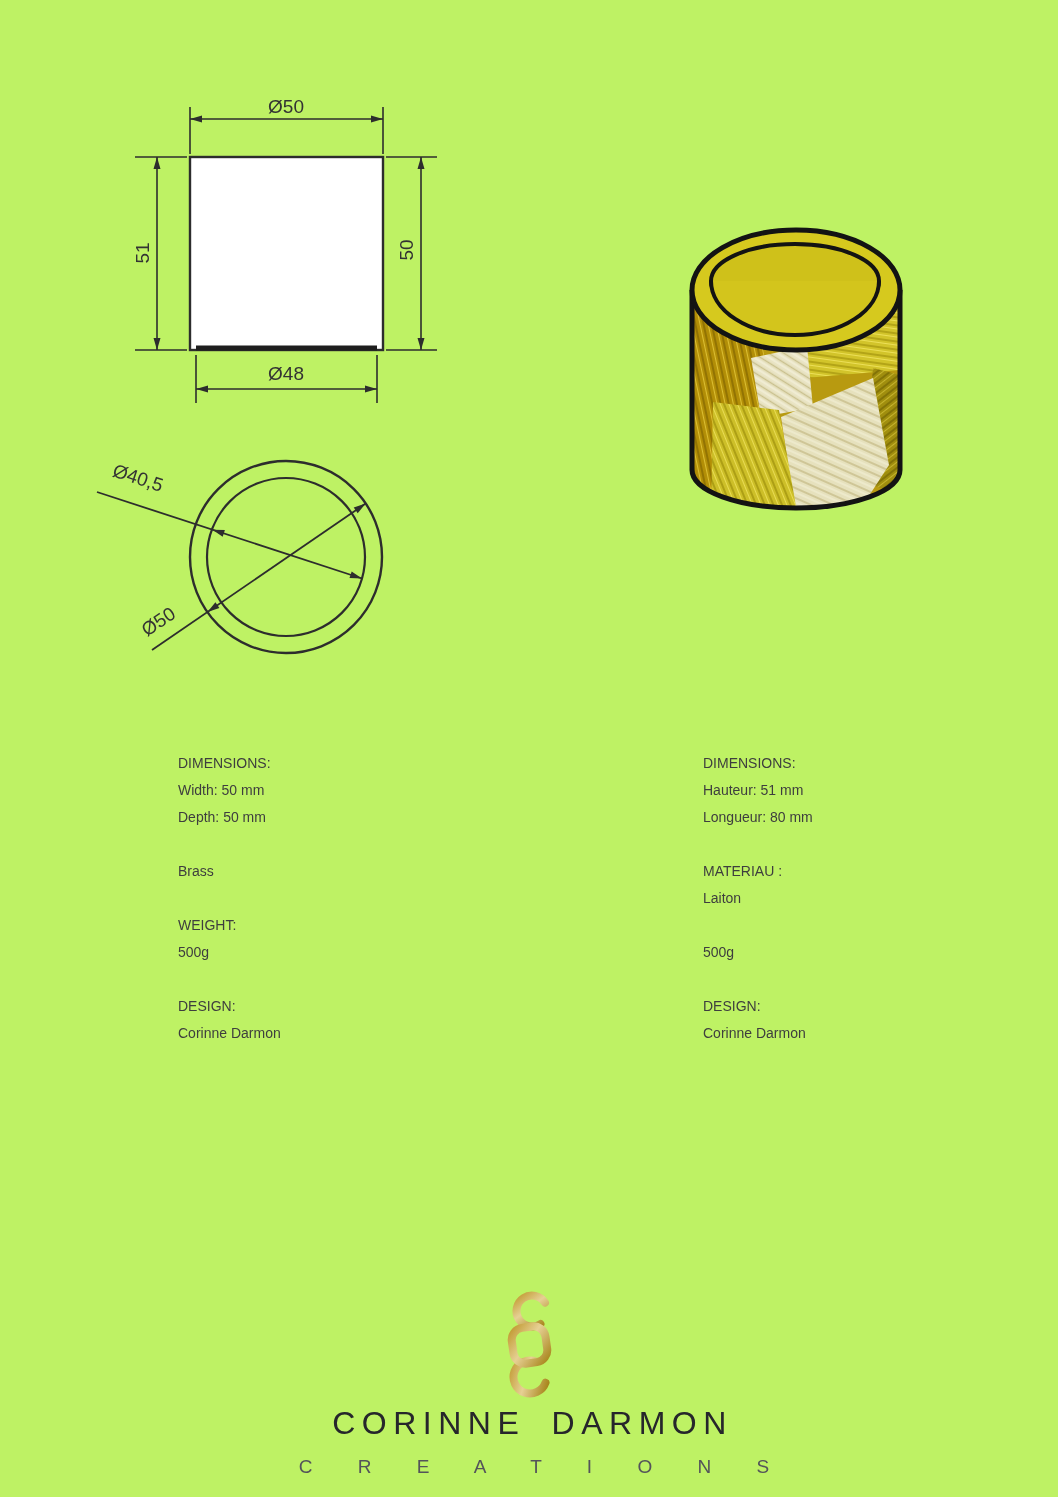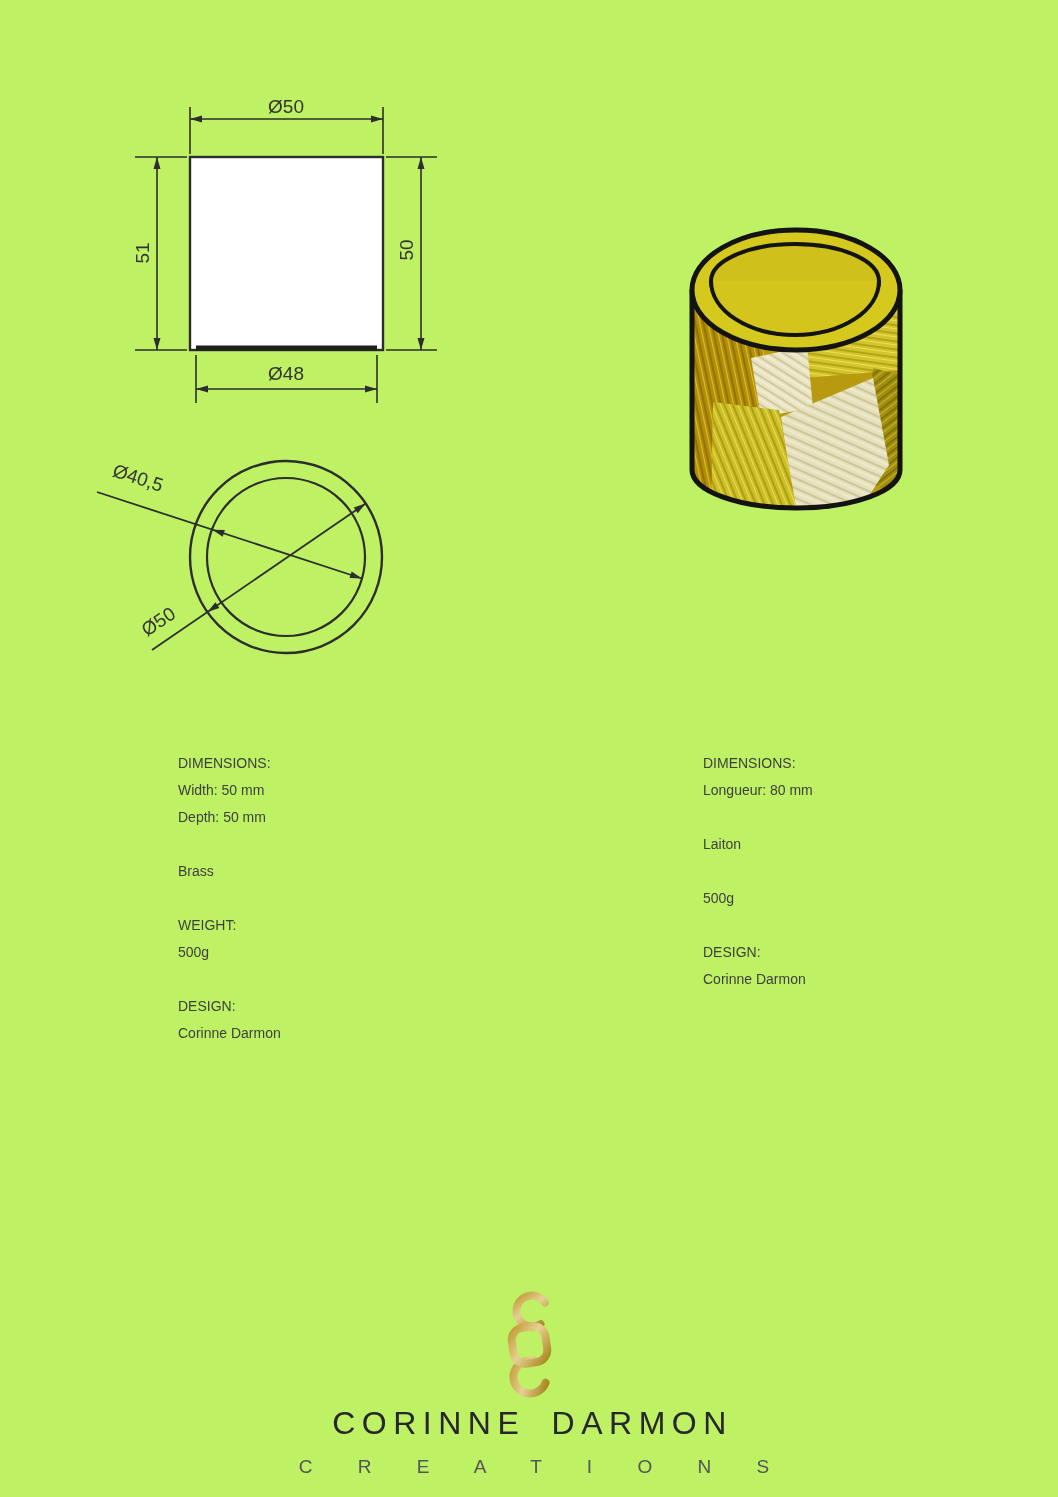--- a/index.html
+++ b/index.html
@@ -175,23 +175,25 @@
     </div>
     <div class="spec-group">
       <div class="spec-line">DESIGN:</div>
       <div class="spec-line">Corinne Darmon</div>
     </div>
   </div>
 
   <div class="specs" id="specs-fr">
     <div class="spec-group">
       <div class="spec-line">DIMENSIONS:</div>
+      <div class="spec-line">Hauteur: 51 mm</div>
       <div class="spec-line">Longueur: 80 mm</div>
     </div>
     <div class="spec-group">
+      <div class="spec-line">MATERIAU :</div>
       <div class="spec-line">Laiton</div>
     </div>
     <div class="spec-group">
       <div class="spec-line">500g</div>
     </div>
     <div class="spec-group">
       <div class="spec-line">DESIGN:</div>
       <div class="spec-line">Corinne Darmon</div>
     </div>
   </div>

